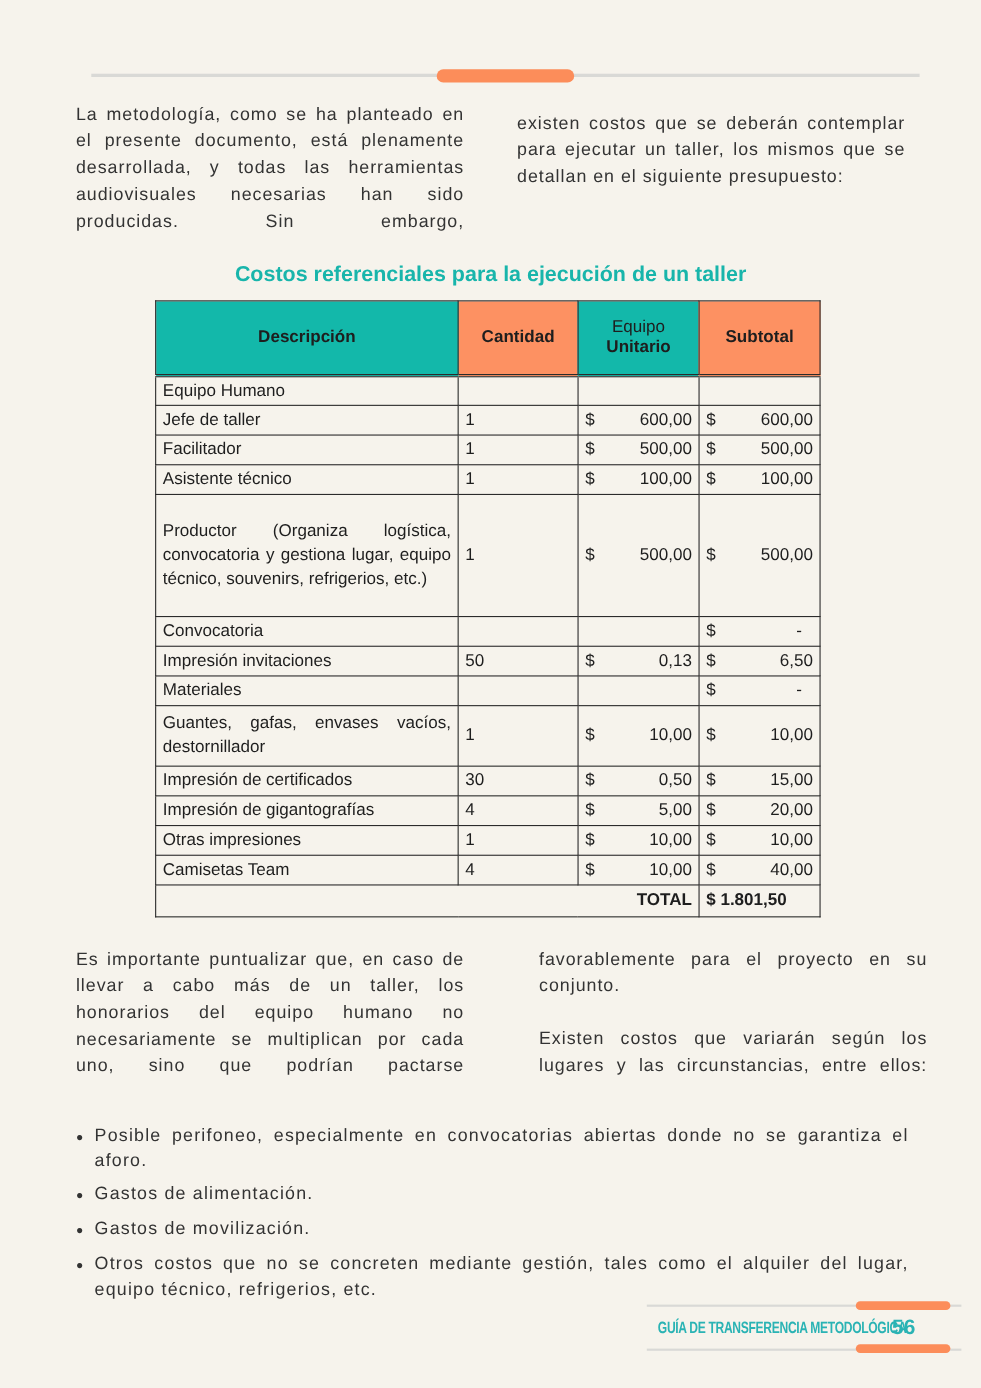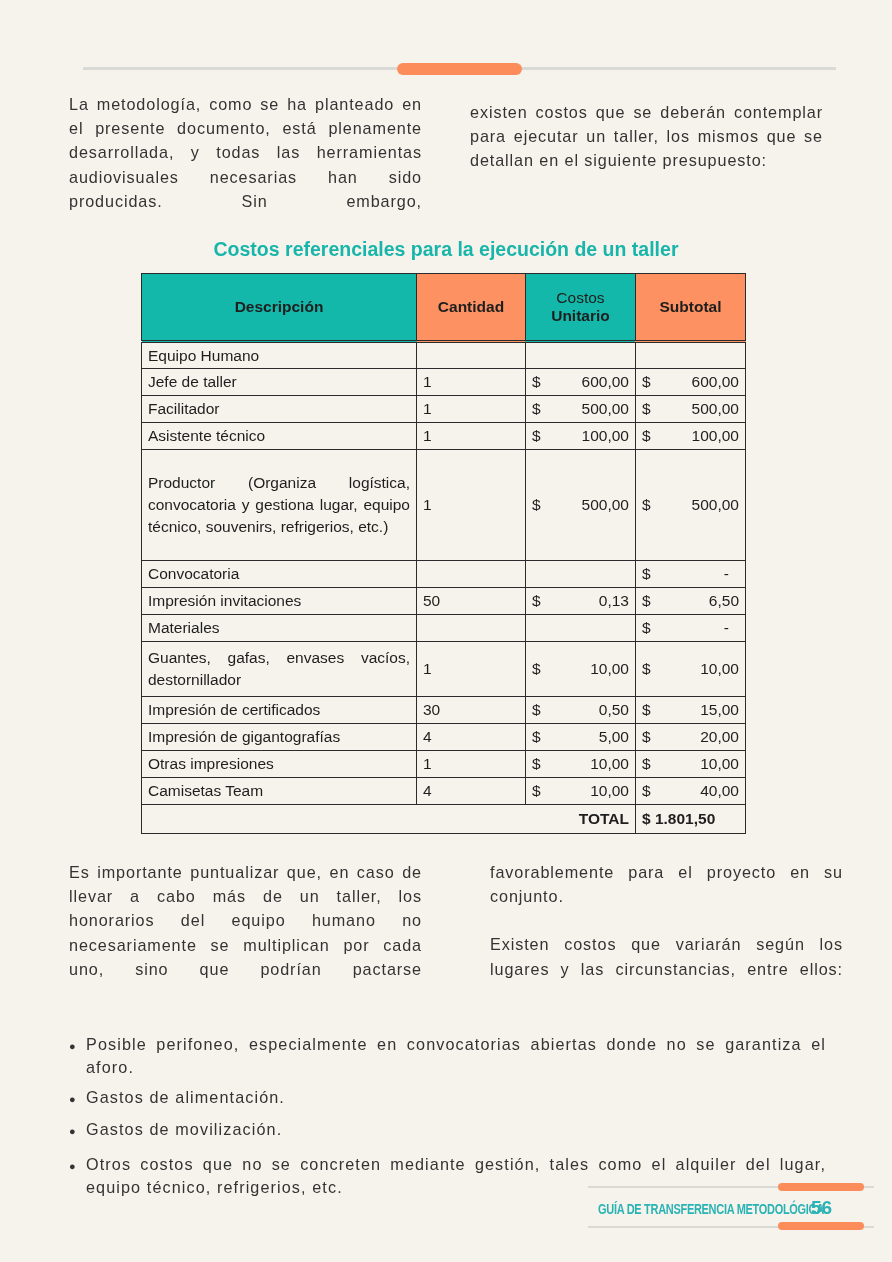--- a/index.html
+++ b/index.html
@@ -23,21 +23,21 @@
   td.qty { width:94px; vertical-align:top; padding-top:4px; }
   td.money { width:95px; }
   .money-cell { display:flex; justify-content:space-between; }
   tr.gap td { border-top:3px double #2b2b2b; }
   td.total-label { text-align:right; font-weight:bold; height:28px; }
   td.total-val { text-align:left; font-weight:bold; }
   #after-left { left:69px; top:860px; width:353px; }
   #after-right { left:470px; top:860px; width:353px;margin-left:20px; }
   .bullets { position:absolute; left:69px; top:1022px; width:757px; font-size:16.2px; letter-spacing:1.1px; line-height:21px; color:#333; margin:0; padding:0; list-style:none; }
   .bullets li { margin-bottom:9px; text-align:justify; padding-left:17px; text-indent:-17px; }
-  .bullets li.first { text-align-last:left;margin-top:12px; }
+  .bullets li.first { text-align-last:left; }
   .bullet-dot { display:inline-block; width:17px; text-indent:0; }
   .foot-line1 { position:absolute; left:588px; top:1186px; width:286px; height:2px; background:#d9d9d6; }
   .foot-line2 { position:absolute; left:588px; top:1226px; width:286px; height:2px; background:#d9d9d6; }
   .foot-pill1 { position:absolute; left:778px; top:1183px; width:86px; height:8px; border-radius:4px; background:#fc8d5a; }
   .foot-pill2 { position:absolute; left:778px; top:1222px; width:86px; height:8px; border-radius:4px; background:#fc8d5a; }
   .foot-title { position:absolute; left:598px; top:1200px; font-size:11px; font-weight:bold; letter-spacing:-0.3px; color:#2ab3b4; transform:scaleY(1.35); transform-origin:left top; text-transform:uppercase; }
   .page-num { position:absolute; left:811px; top:1197px; font-size:19px; font-weight:bold; color:#2ab3b4; }
 </style>
 </head>
 <body>
@@ -53,21 +53,21 @@
 </div>
 
 <div class="caption">Costos referenciales para la ejecución de un taller</div>
 
 <table class="budget">
   <thead>
     <tr>
       <th class="teal">Descripción</th>
       <th class="orange">Cantidad</th>
       <th class="teal">
-        <span class="light">Costos</span>
+        <span class="light">Equipo</span>
         <span>Unitario</span>
       </th>
       <th class="orange">Subtotal</th>
     </tr>
   </thead>
   <tbody id="tbody">
       <tr class="gap">
         <td class="desc" style="height: 25px;">Equipo Humano</td>
         <td class="qty" style="height: 25px;"></td>
         <td class="money" style="height: 25px;"></td>

